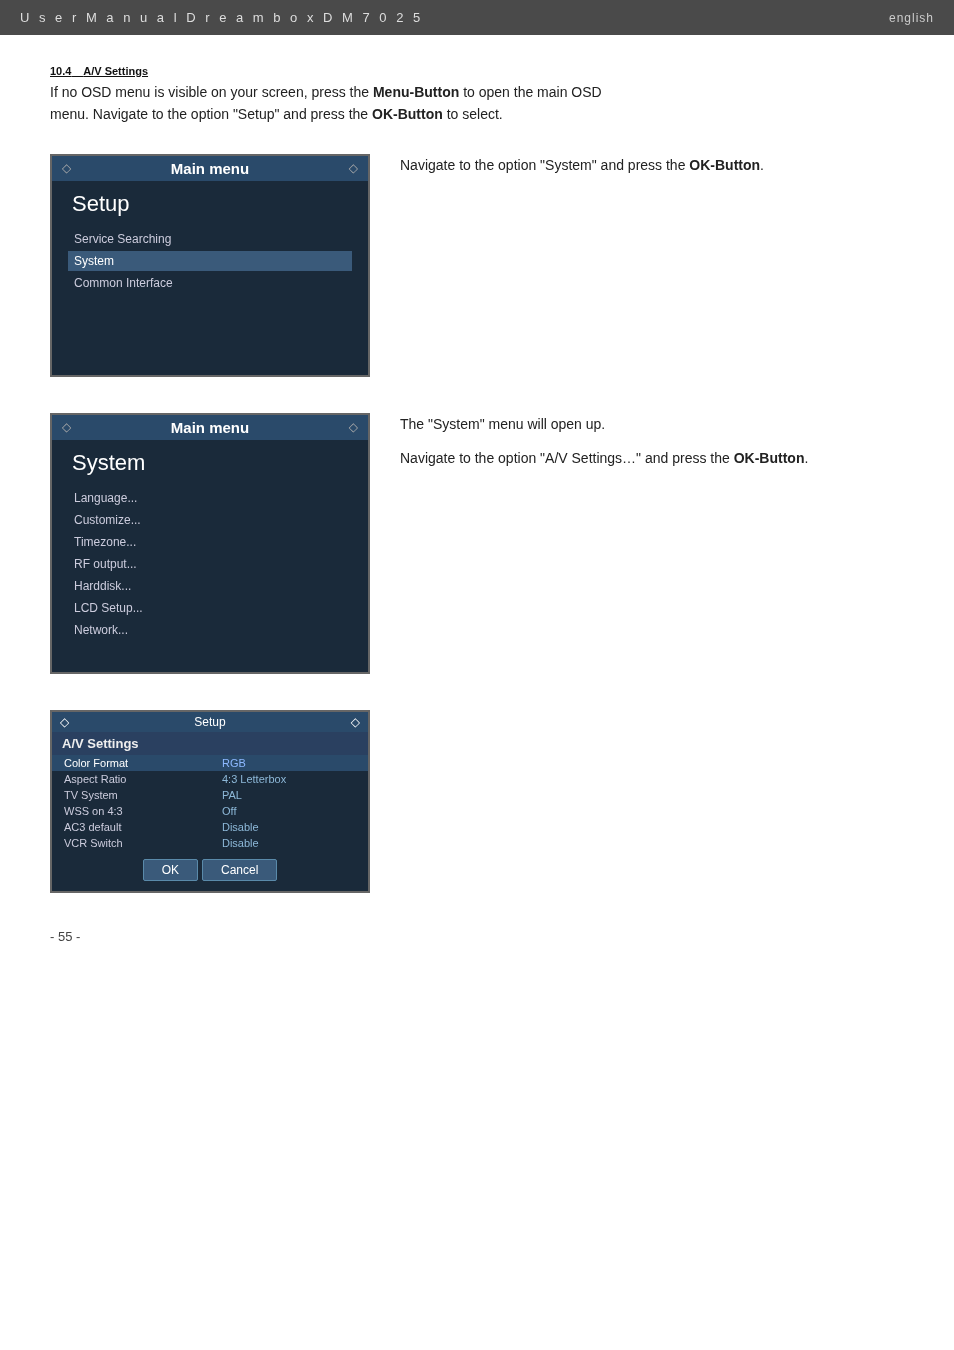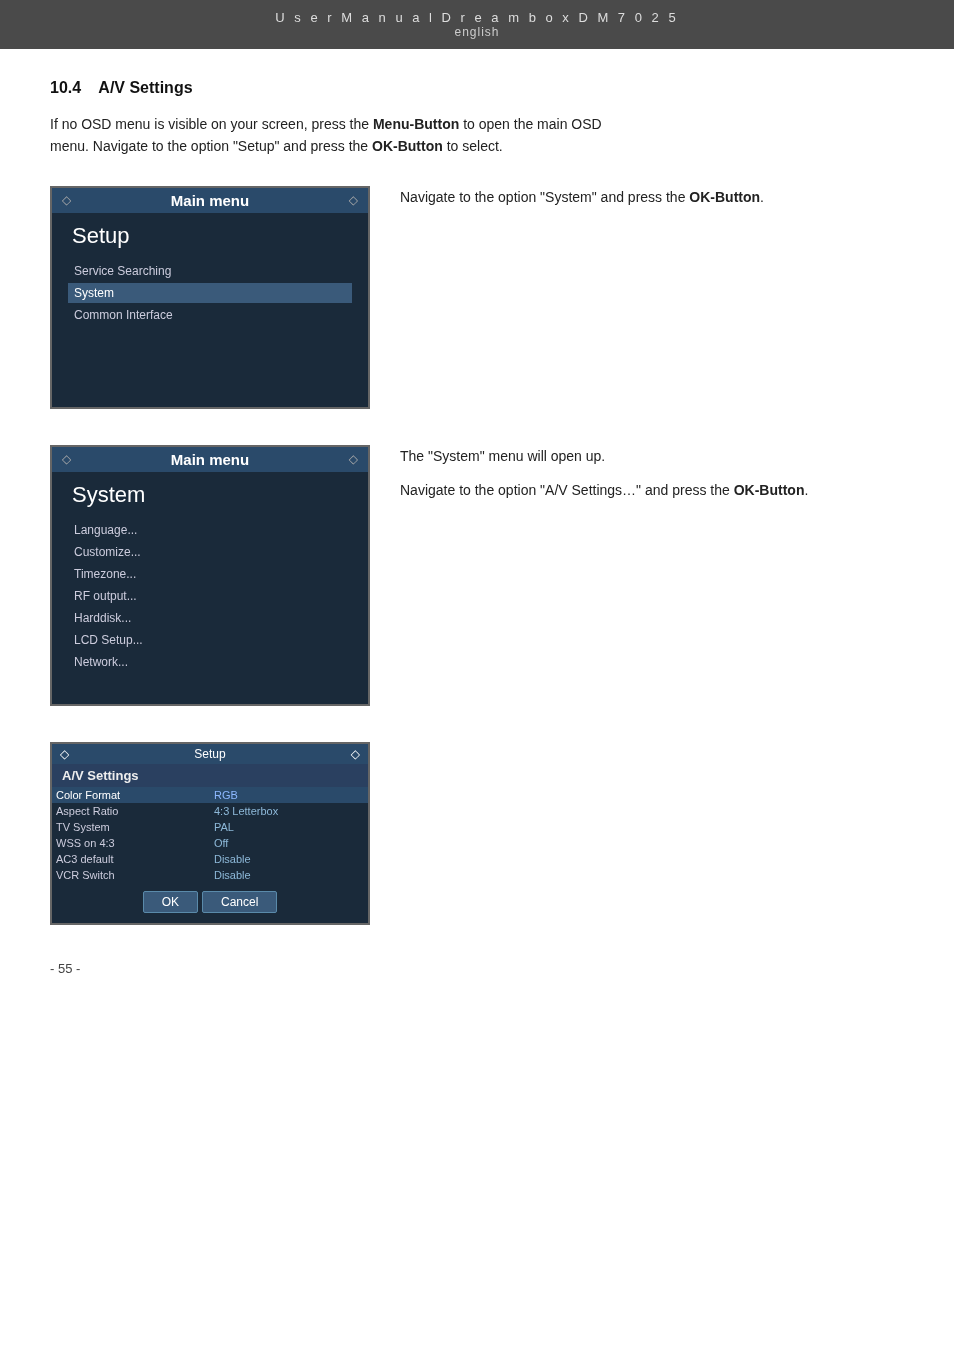--- a/index.html
+++ b/index.html
@@ -15,36 +15,36 @@
     
     .header {
       background: #4a4a4a;
       color: #ccc;
       padding: 10px 20px;
       display: flex;
       justify-content: space-between;
       align-items: center;
       letter-spacing: 3px;
       font-size: 13px;
-      flex-direction: column;
     }
     .header-title { color: #ddd; }
     .header-lang { color: #ccc; font-size: 12px; letter-spacing: 1px; }
 
     
     .content {
       padding: 30px 50px 40px 50px;
     }
 
     
     .section-heading {
-      font-size: 16px;
+      font-size: 11px;
       font-weight: bold;
-      margin-bottom: 16px;
+      margin-bottom: 4px;
       color: #111;
+      text-decoration: underline;
     }
 
     
     .intro-text {
       font-size: 14px;
       color: #222;
       margin-bottom: 28px;
       line-height: 1.6;
     }
 
@@ -143,21 +143,21 @@
       margin: 0;
     }
     .osd-table {
       width: 100%;
       padding: 4px 8px;
       border-collapse: collapse;
     }
     .osd-table tr td {
       font-size: 11px;
       color: #ccd;
-      padding: 2px 4px;
+      padding: 2px 12px;
     }
     .osd-table tr td:last-child {
       text-align: left;
       color: #8db8d8;
     }
     .osd-table tr.highlighted td {
       background: #2a4a6a;
       color: #fff;
     }
     .osd-table tr.highlighted td:last-child {

